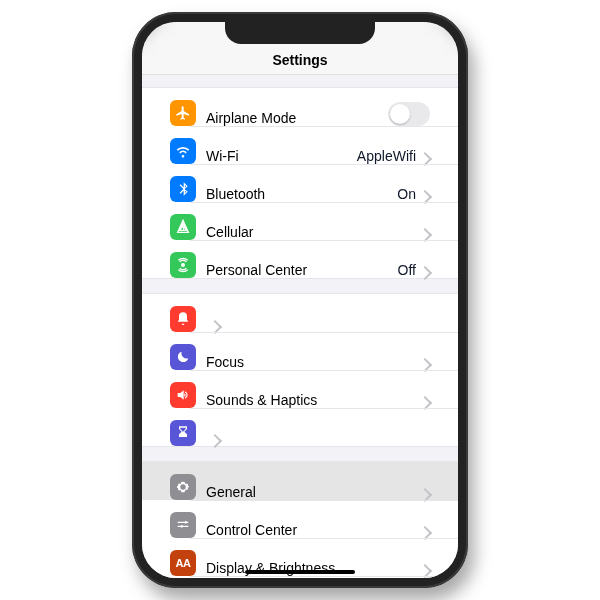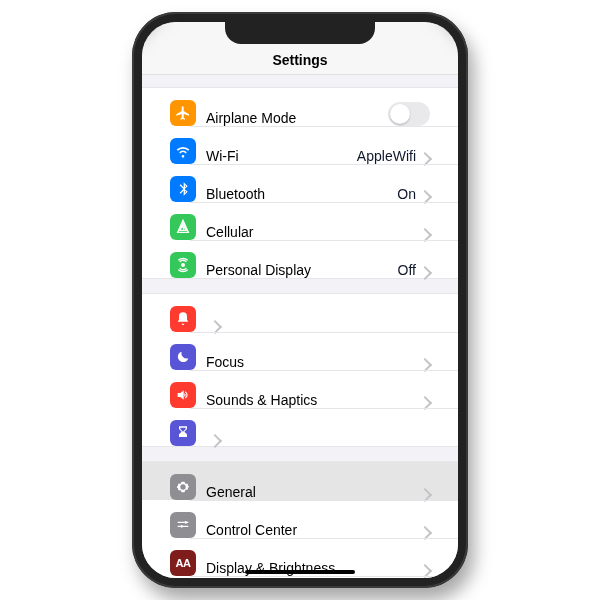--- a/index.html
+++ b/index.html
@@ -74,21 +74,21 @@
             <div class="lbl">Cellular</div>
             <div class="chev"></div>
           </div>
           <div class="row">
             <div class="ic" style="background: rgb(52, 199, 89);">
               <svg viewBox="0 0 24 24">
                 <circle cx="12" cy="12" r="3"></circle>
                 <path d="M7 7a7 7 0 0 1 10 0M5 5a10 10 0 0 1 14 0M7 17a7 7 0 0 0 10 0M5 19a10 10 0 0 0 14 0" class="zigzag"></path>
               </svg>
             </div>
-            <div class="lbl">Personal Display</div>
+            <div class="lbl">Personal Center</div>
             <div class="val">Off</div>
             <div class="chev"></div>
           </div>
         </div>
         <div class="group">
           <div class="row">
             <div class="ic" style="background: rgb(255, 59, 48);">
               <svg viewBox="0 0 24 24">
                 <path d="M6 8a6 6 0 1 1 12 0v5l2 3H4l2-3zM10 19a2 2 0 0 0 4 0z"></path>
               </svg>
@@ -137,21 +137,21 @@
               <svg viewBox="0 0 24 24">
                 <path d="M4 7h10v2H4zm14 0h2v2h-2zm-6 6h8v2h-8zm-8 0h4v2H4z"></path>
                 <circle cx="16" cy="8" r="2"></circle>
                 <circle cx="10" cy="14" r="2"></circle>
               </svg>
             </div>
             <div class="lbl">Control Center</div>
             <div class="chev"></div>
           </div>
           <div class="row">
-            <div class="ic" style="background: #7f1d1d;">
+            <div class="ic" style="background: #c2410c;">
               <span class="txt">AA</span>
             </div>
             <div class="lbl">Display &amp; Brightness</div>
             <div class="chev"></div>
           </div>
           <div class="row"></div>
         </div>
       </div>
     <div class="homebar"></div>
   </div>

